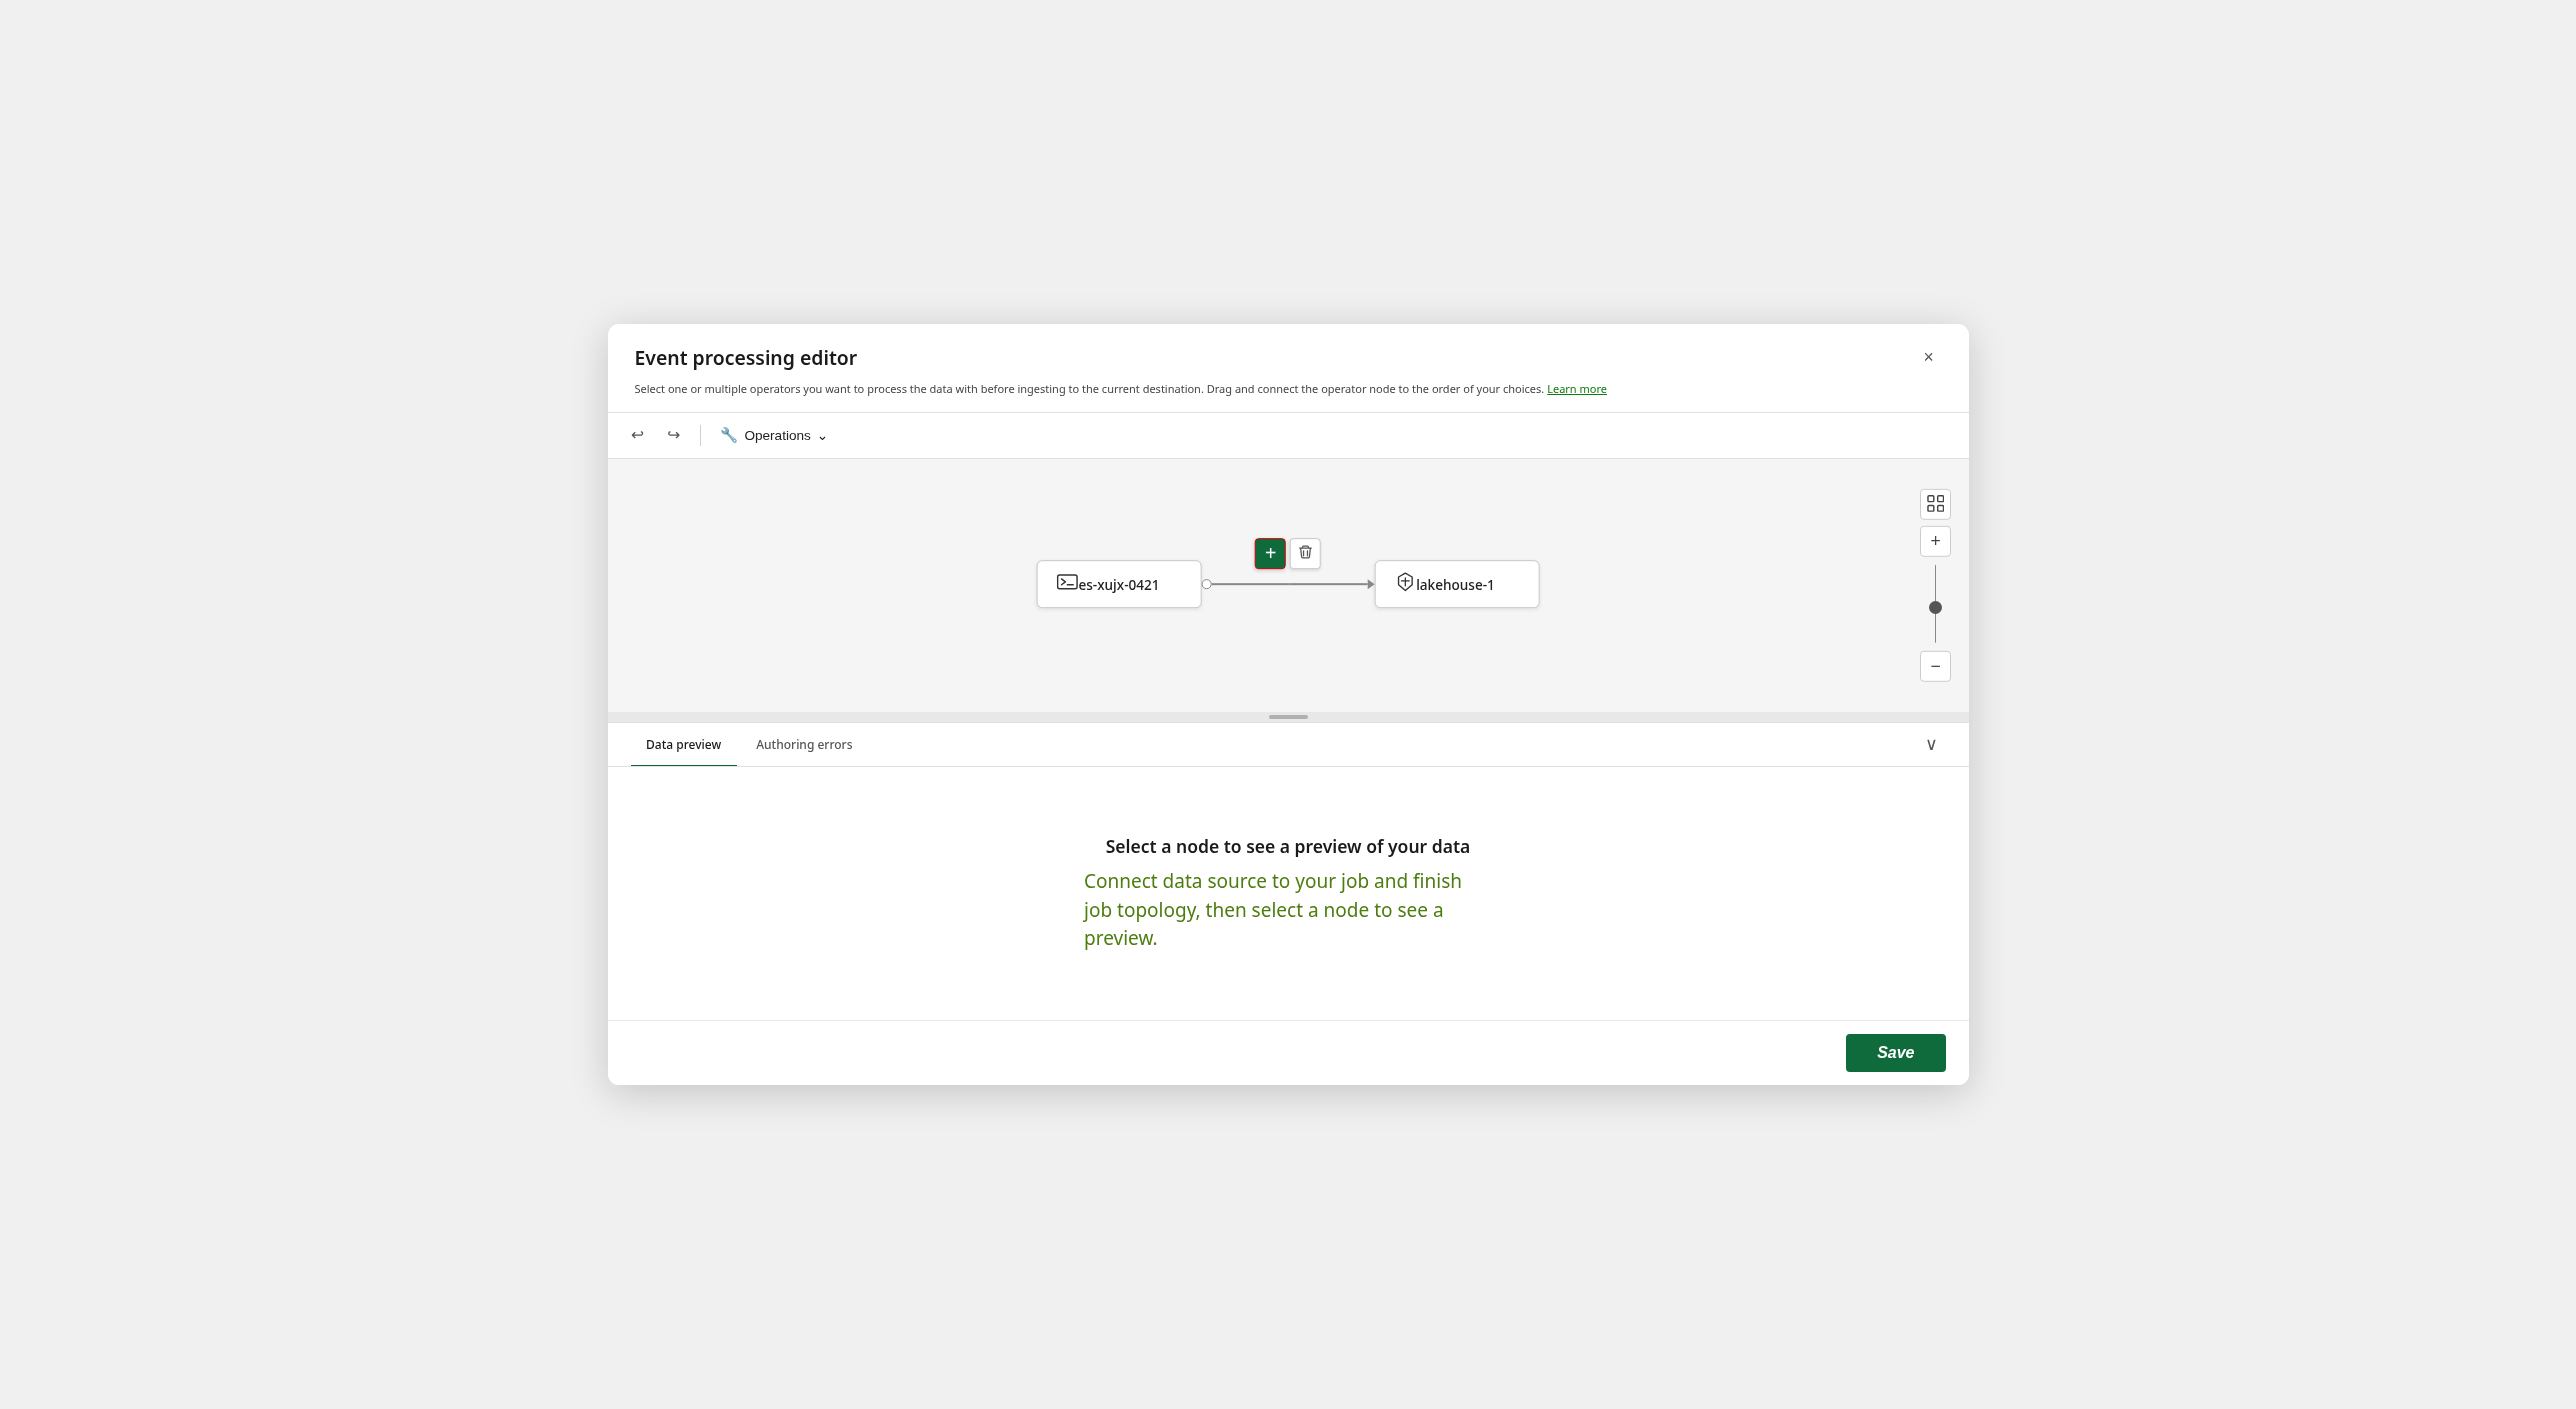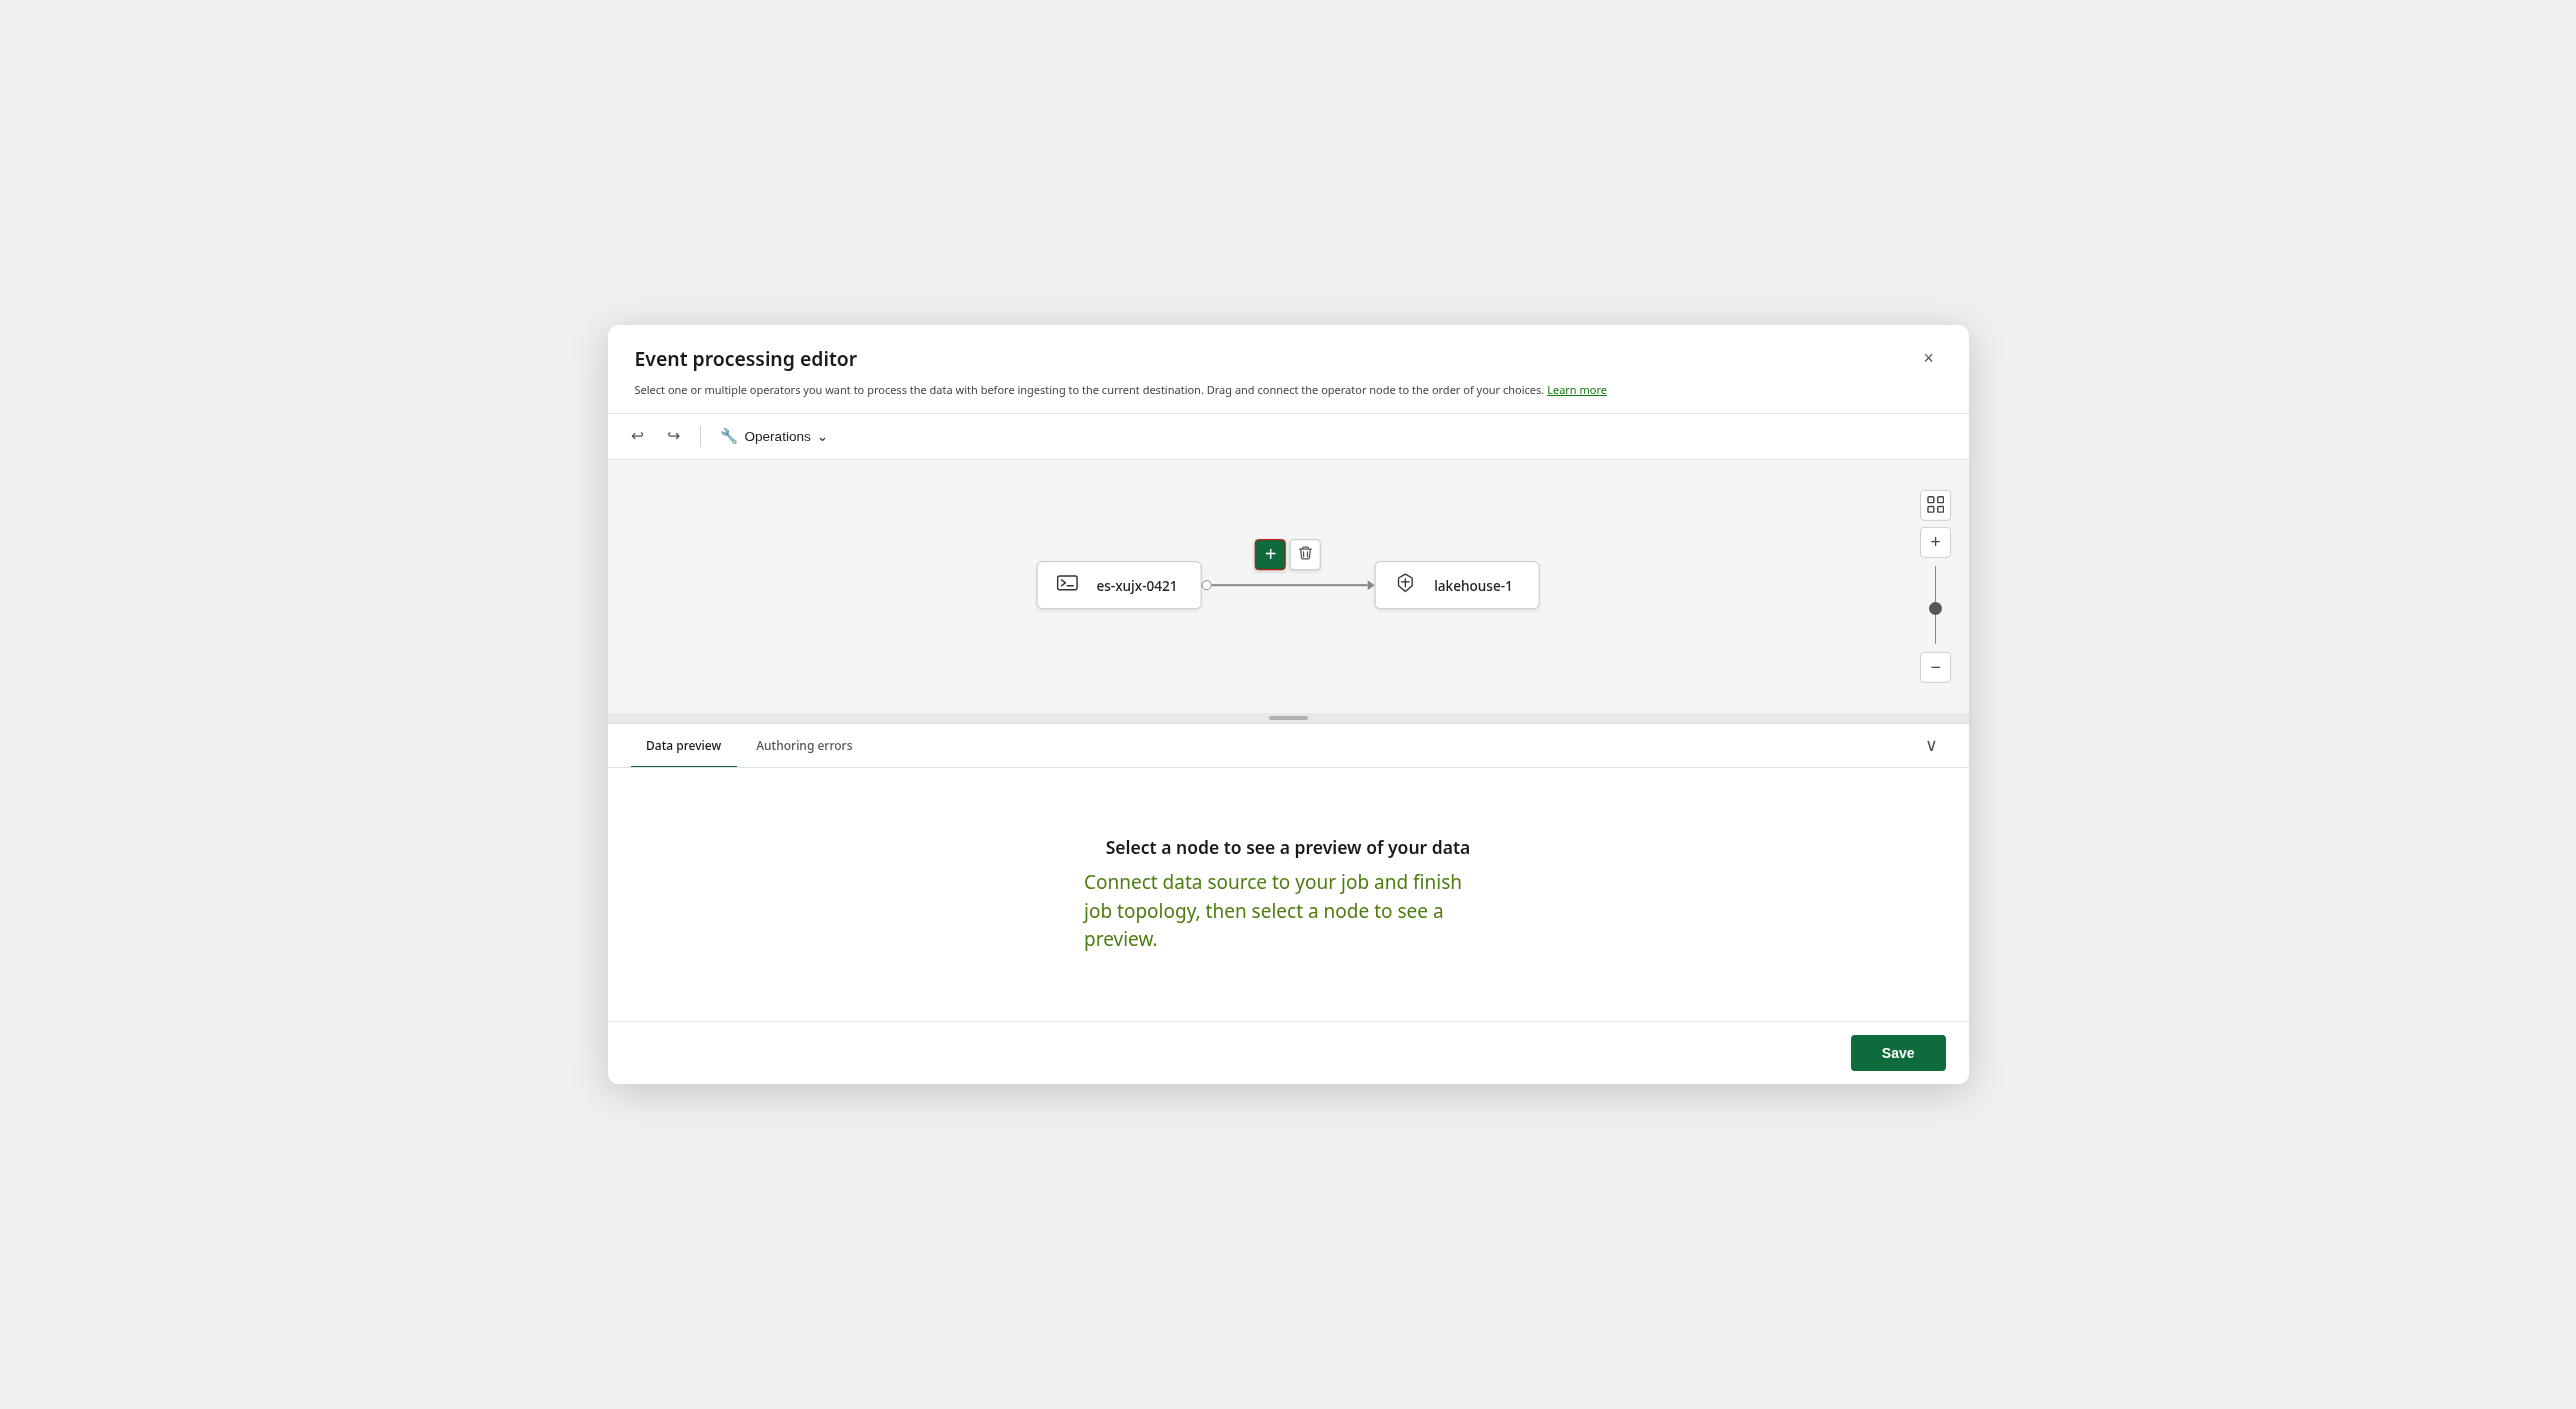--- a/index.html
+++ b/index.html
@@ -113,21 +113,21 @@
       align-items: center;
       gap: 0;
     }
     .node {
       background: #ffffff;
       border: 1px solid #c8c8c8;
       border-radius: 5.8px;
       padding: 9.7px 19.4px;
       display: flex;
       align-items: center;
-      gap: 18px;
+      gap: 0;
       font-size: 13.6px;
       font-weight: 500;
       color: #222;
       white-space: nowrap;
       box-shadow: 0 1px 3.9px rgba(0,0,0,0.08);
       min-width: 165px;
     }
     .node-icon {
       font-size: 17.5px;
       color: #333;
@@ -320,23 +320,24 @@
       justify-content: flex-end;
       border-top: 1px solid #e8e8e8;
       background: #fff;
     }
     .save-btn {
       background: #0f6b3c;
       color: #fff;
       border: none;
       border-radius: 3.9px;
       padding: 9.7px 31px;
-      font-size: 14px;
+      font-size: 16px;
       font-weight: 600;
       cursor: pointer;
+      font-style: italic;
     }
   </style>
 </head>
 <body>
 
 <div class="dialog">
 
   <div class="dialog-header">
     <div class="dialog-title-row">
       <h1 class="dialog-title">Event processing editor</h1>

